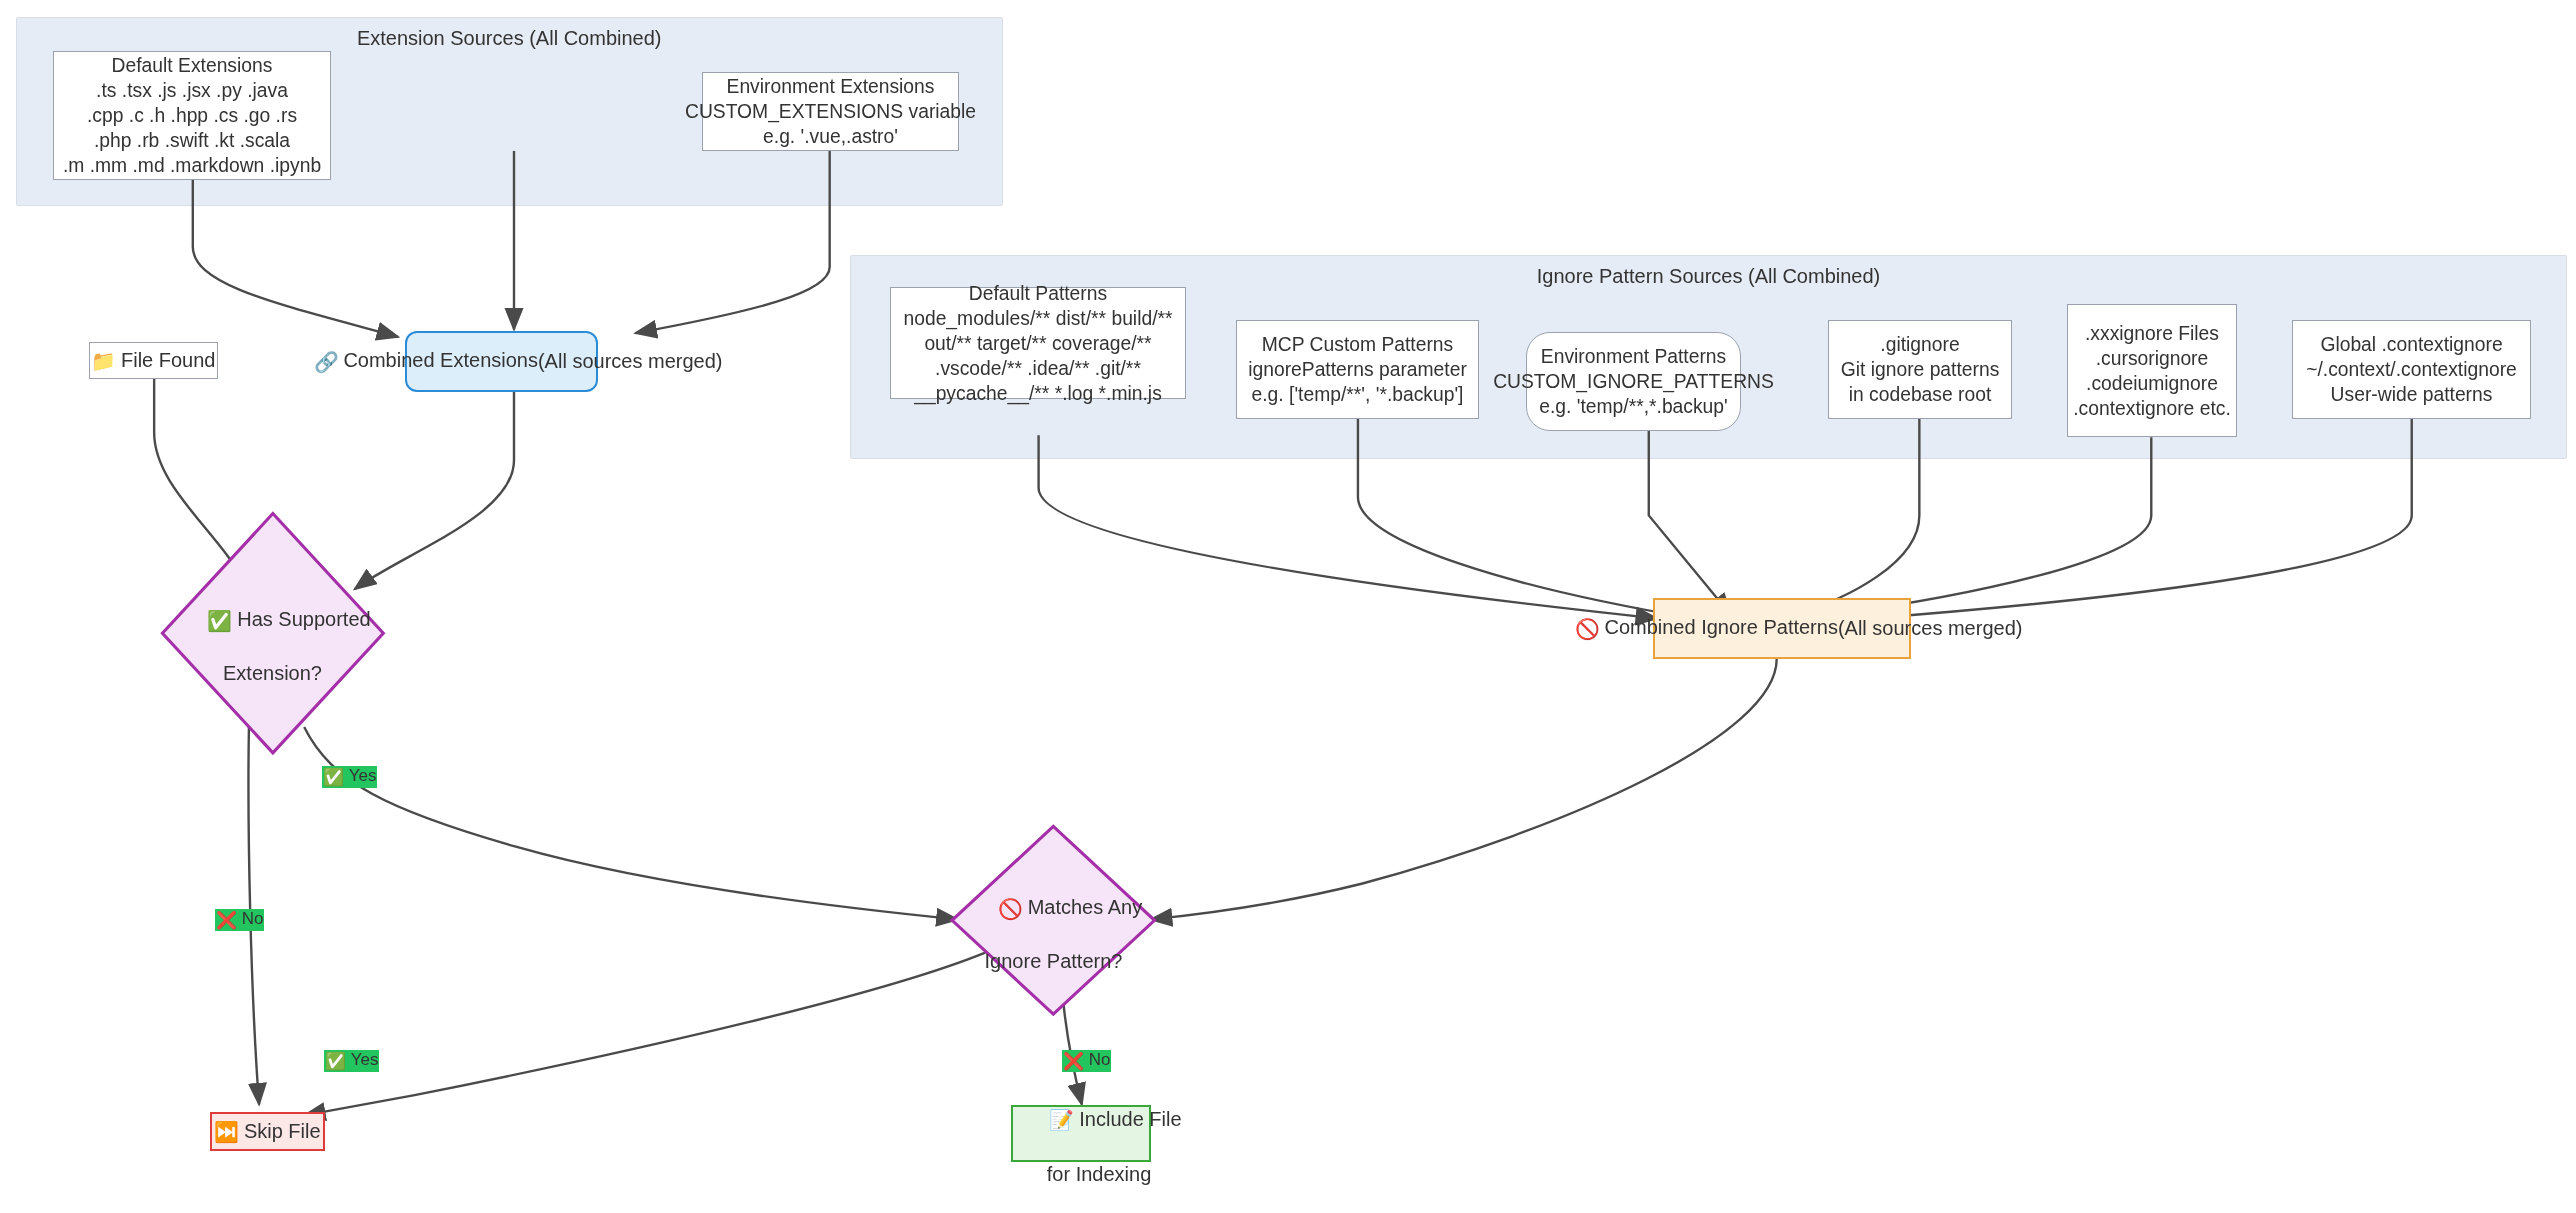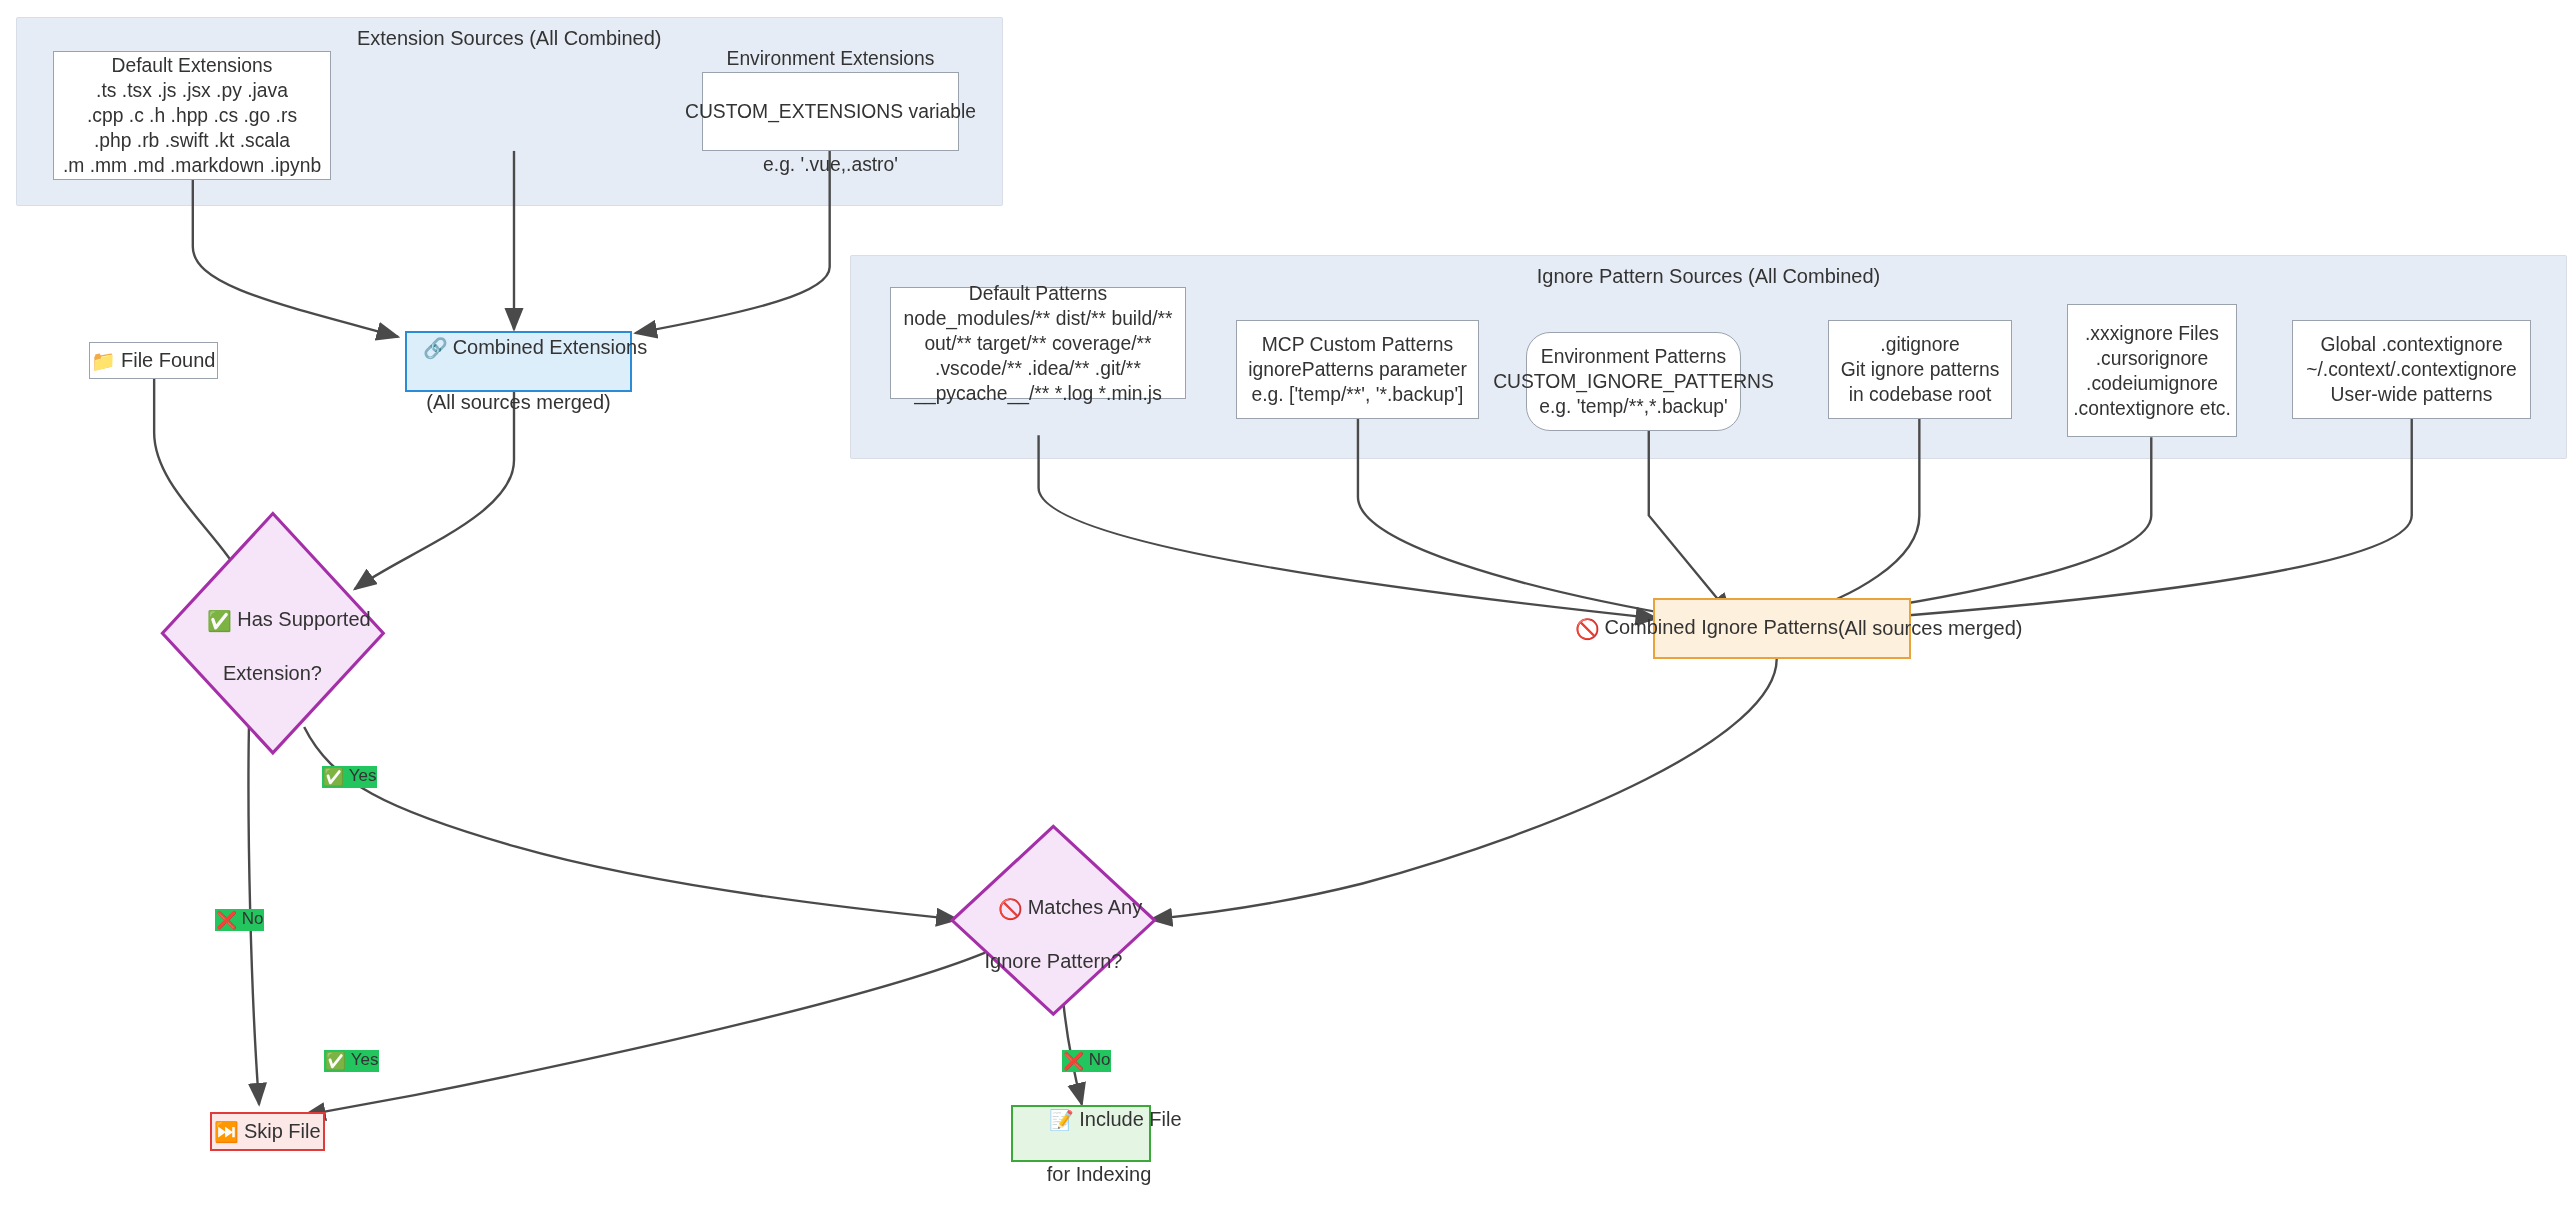--- a/index.html
+++ b/index.html
@@ -75,21 +75,21 @@
 
   <div class="node srcbox" style="left:53px;top:51px;width:278px;height:129px;flex-direction:column;">
     <span class="nline">Default Extensions</span>
     <span class="nline">.ts .tsx .js .jsx .py .java</span>
     <span class="nline">.cpp .c .h .hpp .cs .go .rs</span>
     <span class="nline">.php .rb .swift .kt .scala</span>
     <span class="nline">.m .mm .md .markdown .ipynb</span>
   </div>
 
 
-  <div class="node srcbox" style="left:702px;top:72px;width:257px;height:79px;flex-direction:column;gap:28px;">
+  <div class="node srcbox" style="left:702px;top:72px;width:257px;height:79px;flex-direction:column;">
     <span class="nline">Environment Extensions</span>
     <span class="nline">CUSTOM_EXTENSIONS variable</span>
     <span class="nline">e.g. '.vue,.astro'</span>
   </div>
 
   <div class="node srcbox" style="left:890px;top:287px;width:296px;height:112px;flex-direction:column;">
     <span class="nline">Default Patterns</span>
     <span class="nline">node_modules/** dist/** build/**</span>
     <span class="nline">out/** target/** coverage/**</span>
     <span class="nline">.vscode/** .idea/** .git/**</span>
@@ -125,21 +125,21 @@
     <span class="nline">Global .contextignore</span>
     <span class="nline">~/.context/.contextignore</span>
     <span class="nline">User-wide patterns</span>
   </div>
 
   <div class="node plain" style="left:89px;top:342px;width:129px;height:37px;">
     <span class="ic">📁</span>
     <span>File Found</span>
   </div>
 
-  <div class="node blue" style="left:405px;top:331px;width:227px;height:61px;flex-direction:column;">
+  <div class="node blue" style="left:405px;top:331px;width:193px;height:61px;flex-direction:row;border-radius:12px;">
     <span class="nline">
       <span class="ic">🔗</span><span>Combined Extensions</span>
     </span>
     <span class="nline">(All sources merged)</span>
   </div>
 
   <div class="node orange" style="left:1653px;top:598px;width:258px;height:61px;">
     <span class="nline">
       <span class="ic">🚫</span><span>Combined Ignore Patterns</span>
     </span>

